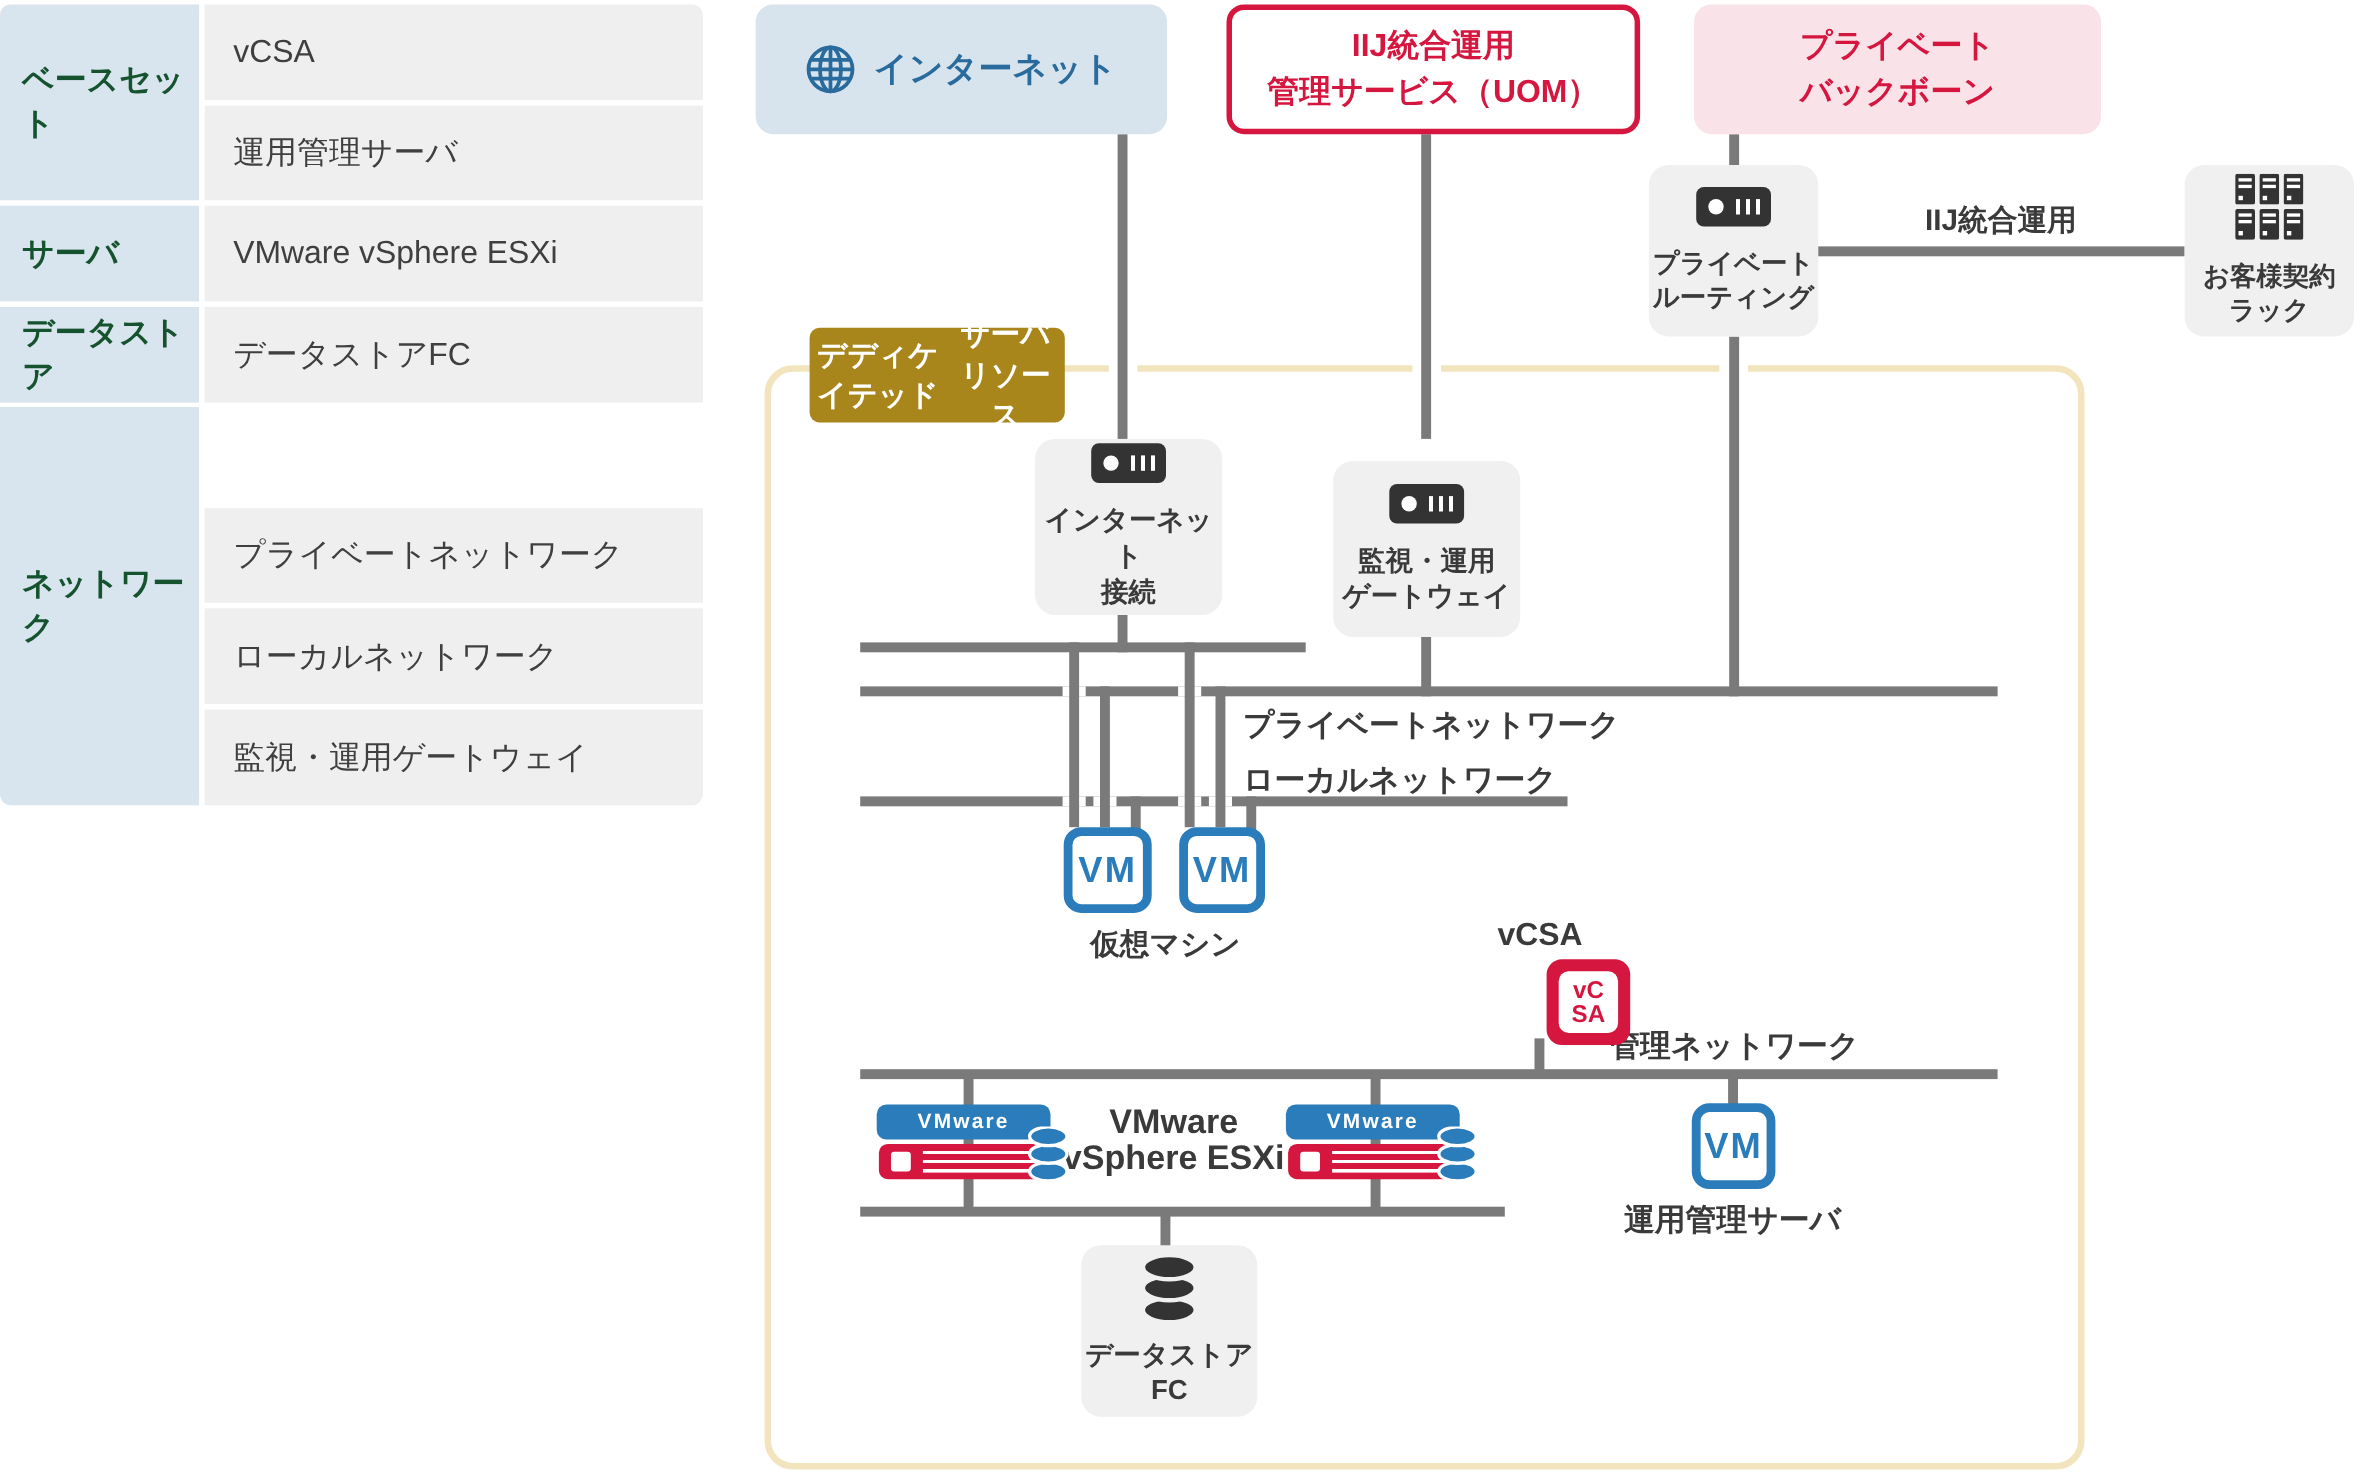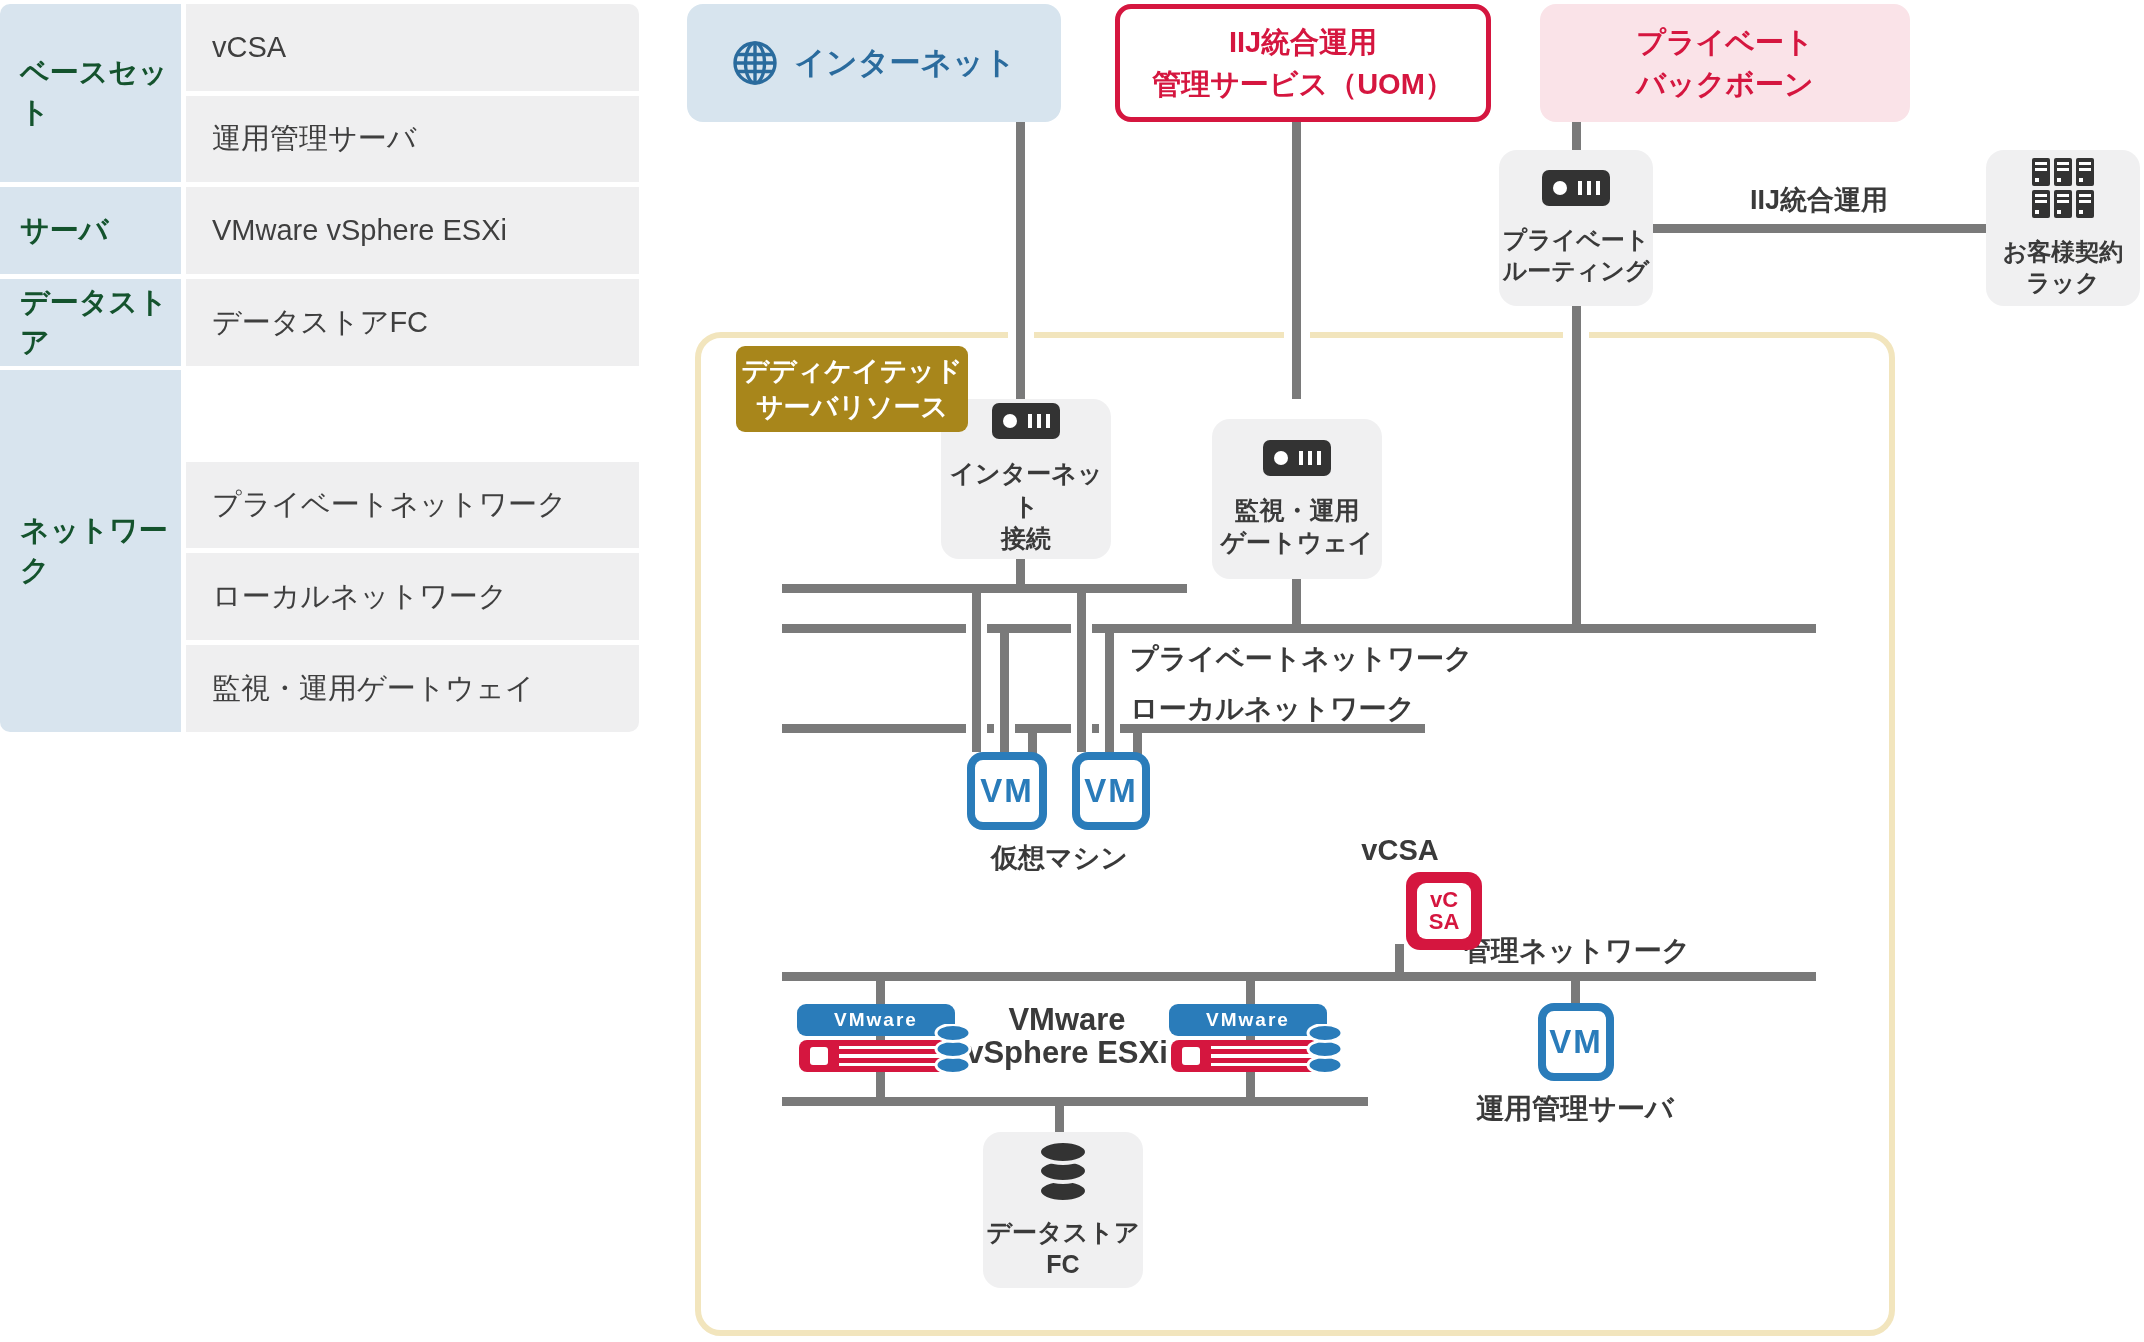--- a/index.html
+++ b/index.html
@@ -26,22 +26,22 @@
     box-sizing:border-box;
   }
   .gbox{
     position:absolute; background:#f0f0f1; border-radius:18px; z-index:4;
     display:flex; flex-direction:column; align-items:center; justify-content:center;
     text-align:center; color:#3a3a3a; font-weight:bold; font-size:25px; line-height:1.3;
   }
   .gbox .icon-slot{margin-bottom:18px;}
   .badge{
     position:absolute; background:#a8861b; border-radius:9px; color:#fff;
-    font-weight:bold; font-size:27px; line-height:1.35; display:flex; flex-direction:column;
-    align-items:center; justify-content:center; text-align:center; z-index:5;margin-top:48px;
+    font-weight:bold; font-size:27px; line-height:1.35; display:flex; flex-direction:row;
+    align-items:center; justify-content:center; text-align:center; z-index:5;
   }
   .netlabel{position:absolute; font-weight:bold; font-size:28px; color:#3a3a3a; z-index:4; white-space:nowrap;}
   .caption{position:absolute; font-weight:bold; font-size:27px; color:#3a3a3a; z-index:4; text-align:center;}
   
   .router{width:68px; height:36px; background:#333; border-radius:7px; position:relative;}
   .router .r-dot{position:absolute; left:11px; top:11px; width:14px; height:14px; background:#fff; border-radius:50%;}
   .router .r-bars{position:absolute; right:10px; top:11px; width:22px; height:14px;
     background:repeating-linear-gradient(90deg,#fff 0 4px,transparent 4px 9px);}
   
   .rack{display:grid; grid-template-columns:repeat(3,18px); grid-template-rows:repeat(2,28px); gap:4px;}

